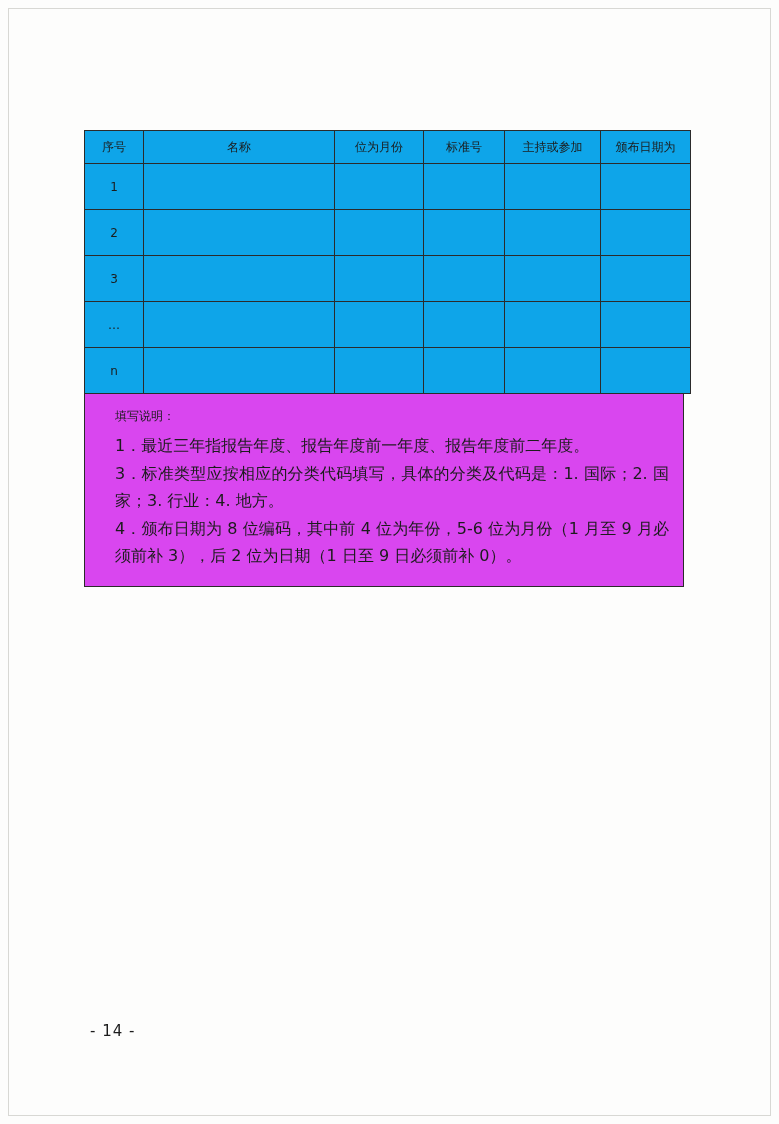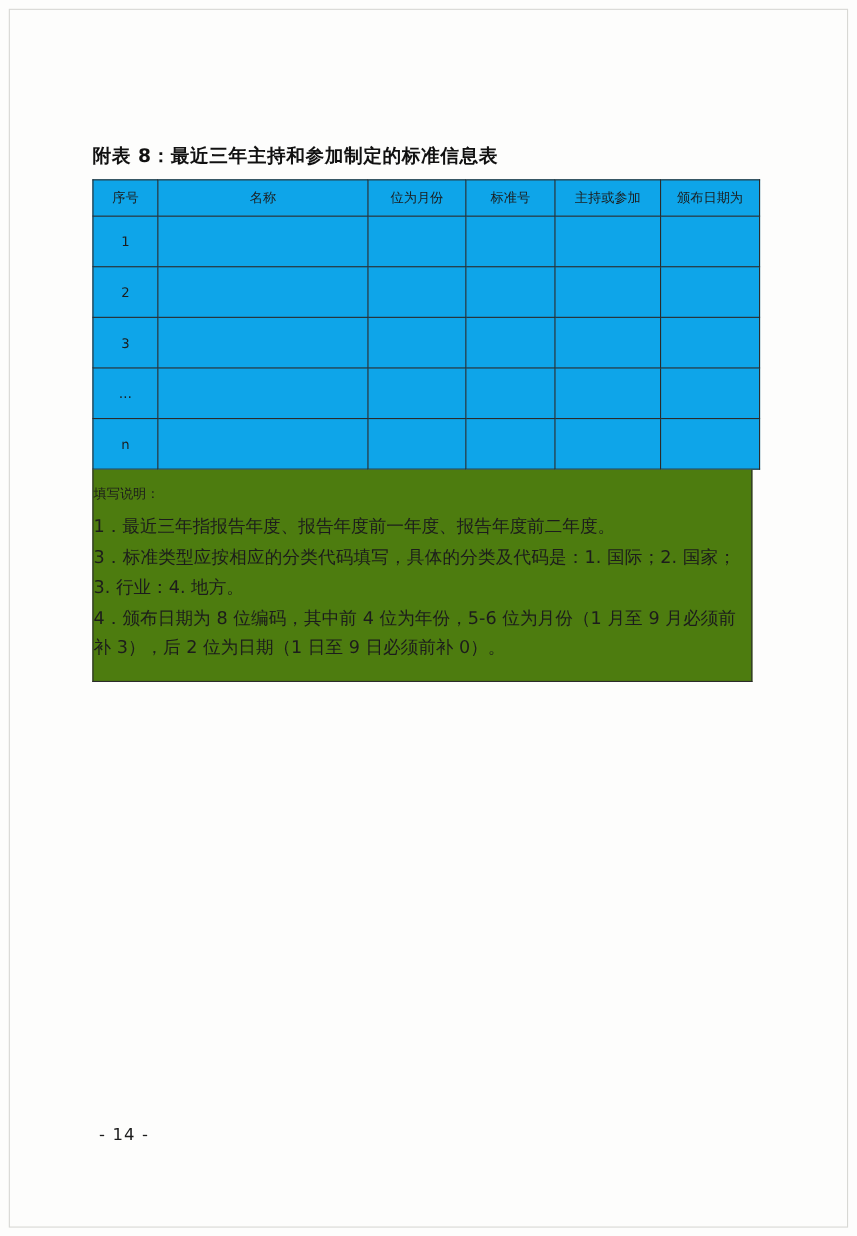--- a/index.html
+++ b/index.html
@@ -70,22 +70,22 @@
   .col-seq   { width: 58px; }
   .col-name  { width: 190px; }
   .col-type  { width: 88px; }
   .col-no    { width: 80px; }
   .col-role  { width: 95px; }
   .col-date  { width: 89px; }
 
   .notes-cell {
     border: 1px solid #2b2b2b;
     border-top: none;
-    padding: 14px 14px 16px 0;
-    background: #4d7c0f;
+    padding: 14px 14px 16px 30px;
+    background: #d946ef;
   }
   .notes-title {
     font-family: "DejaVu Sans", "Liberation Sans", sans-serif;
     font-size: 12px;
     color: #1c1c1c;
     margin-bottom: 7px;
   }
   .note-item {
     font-family: "DejaVu Sans", "Liberation Sans", sans-serif;
     font-size: 16px;
@@ -106,21 +106,20 @@
   }
 </style>
 </head>
 <body>
 
 <div class="page">
   <div class="page-frame"></div>
 
   <div class="content">
 
-    <h1 class="doc-title">附表 8：最近三年主持和参加制定的标准信息表</h1>
 
     <table class="std-table">
       <thead>
         <tr>
           <th class="col-seq">序号</th>
           <th class="col-name">名称</th>
           <th class="col-type">位为月份</th>
           <th class="col-no">标准号</th>
           <th class="col-role">主持或参加</th>
           <th class="col-date">颁布日期为</th>

